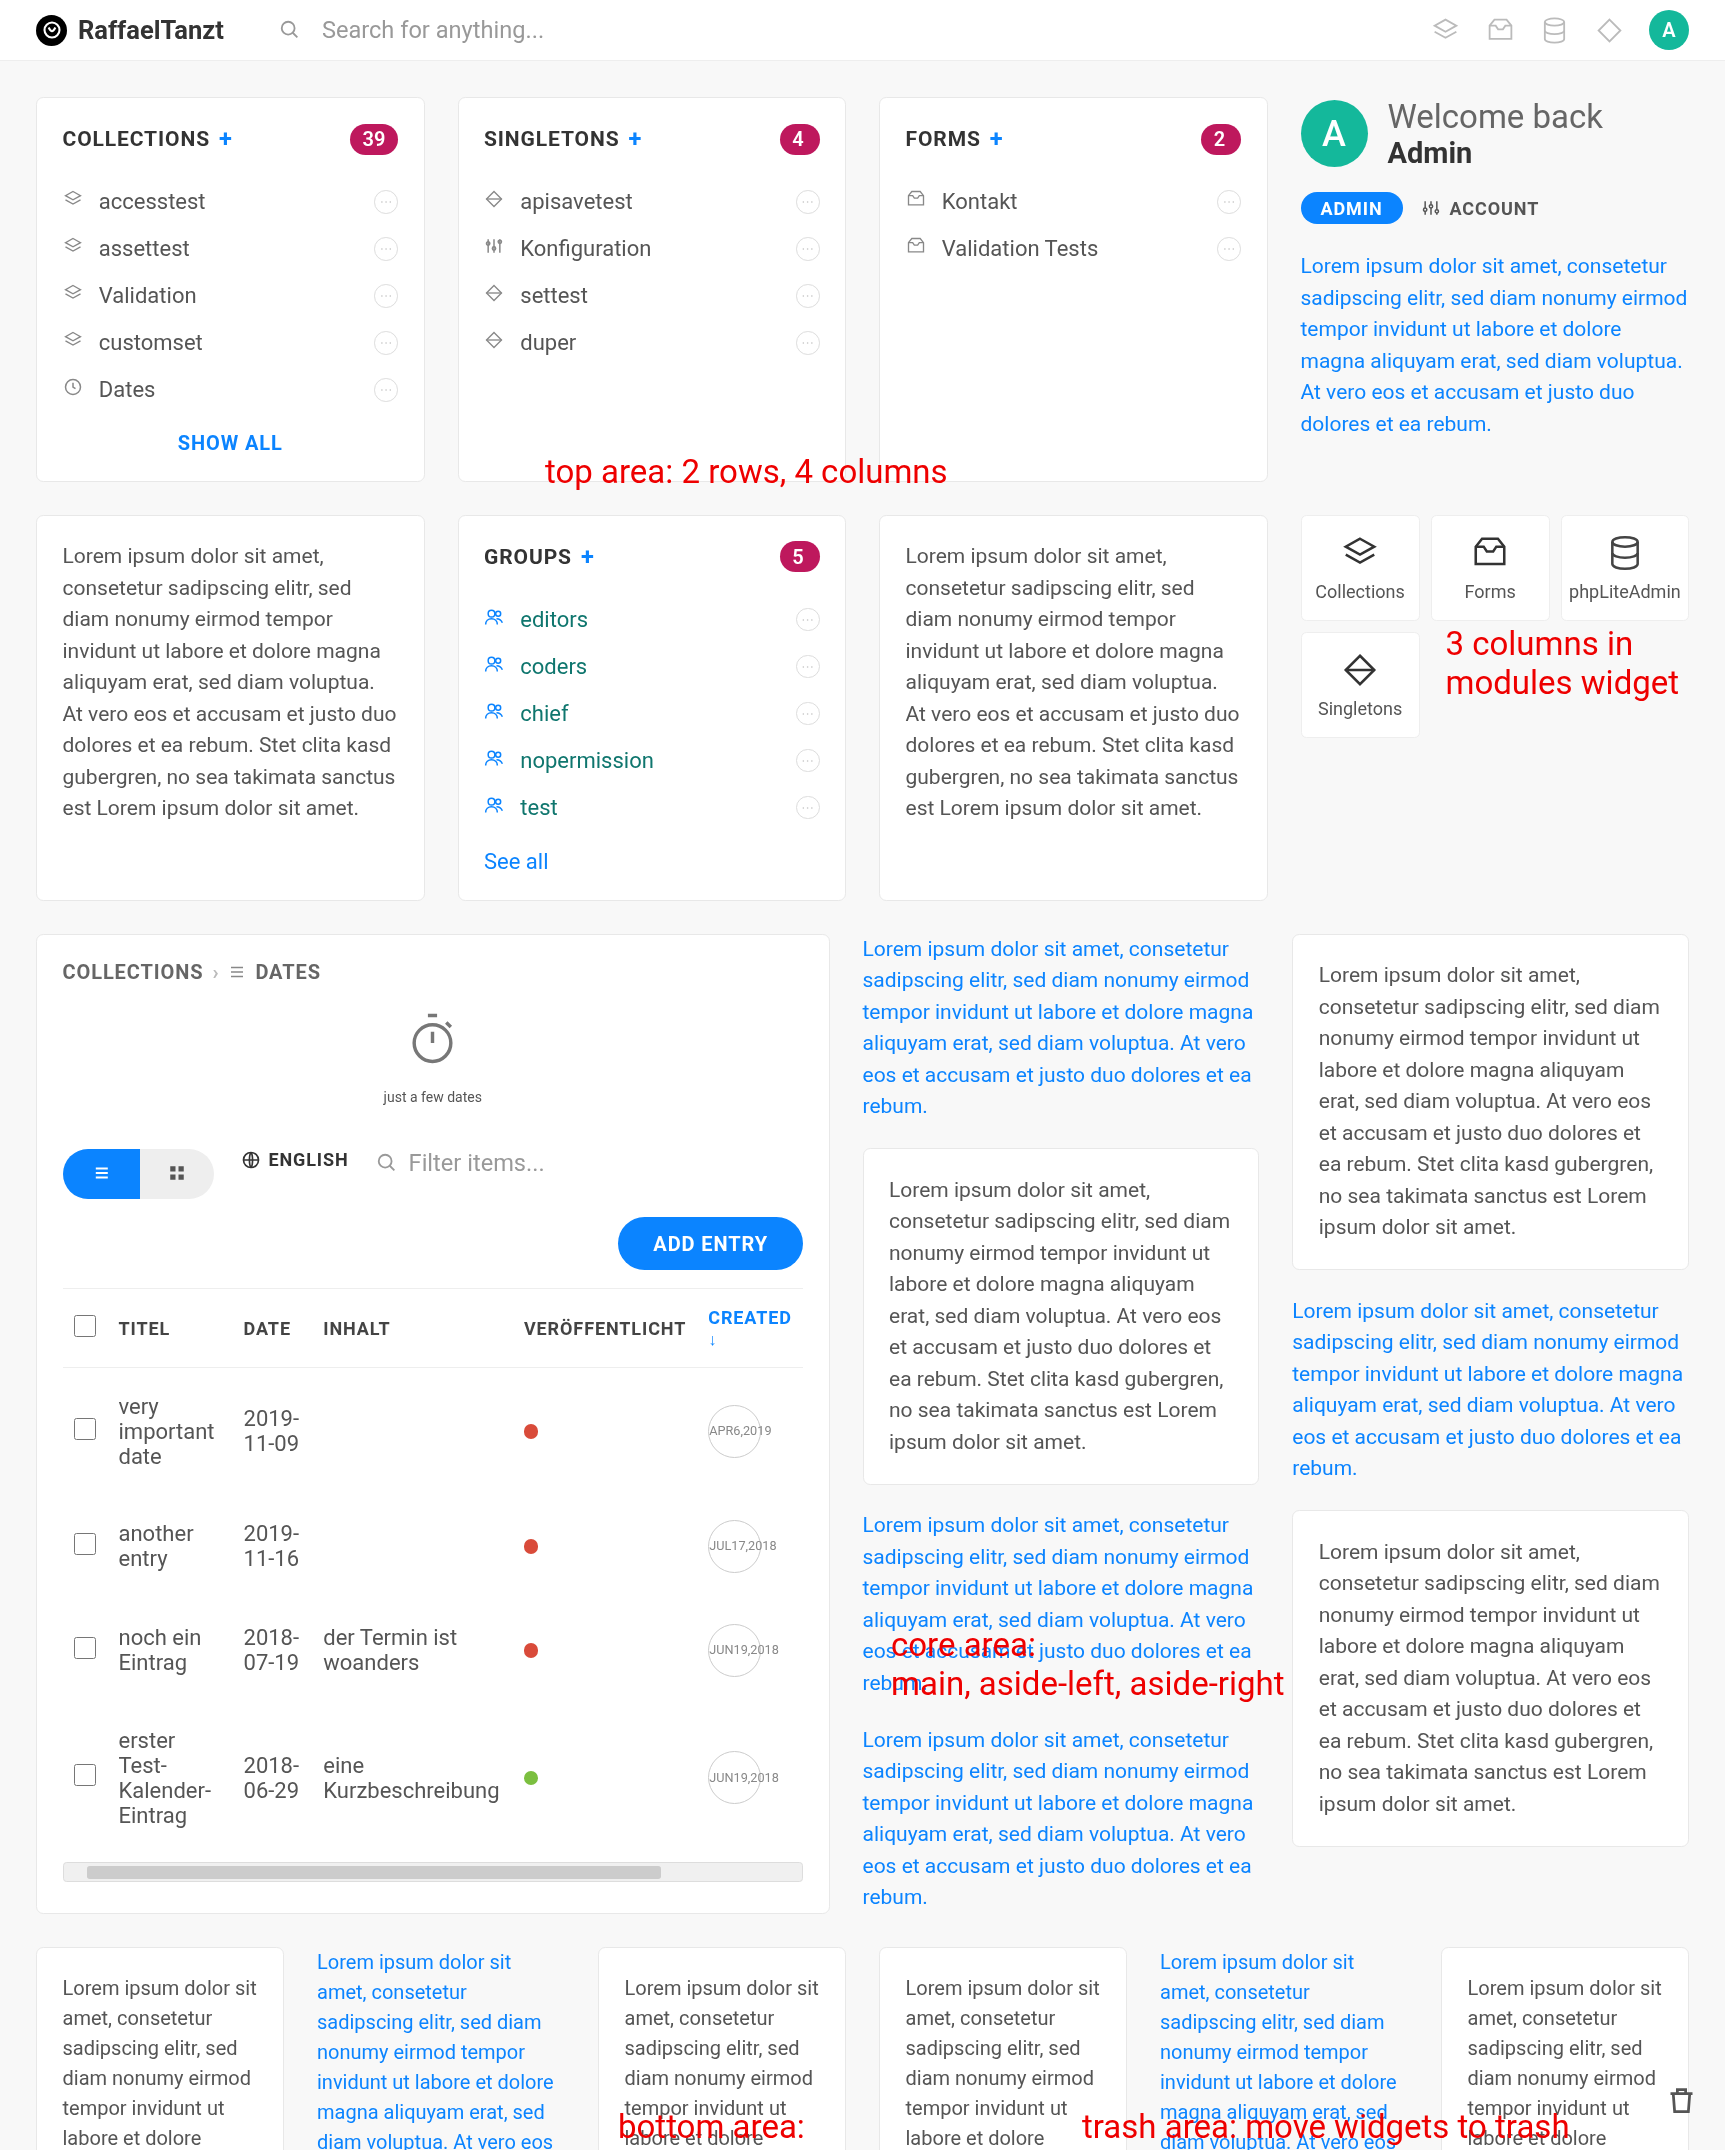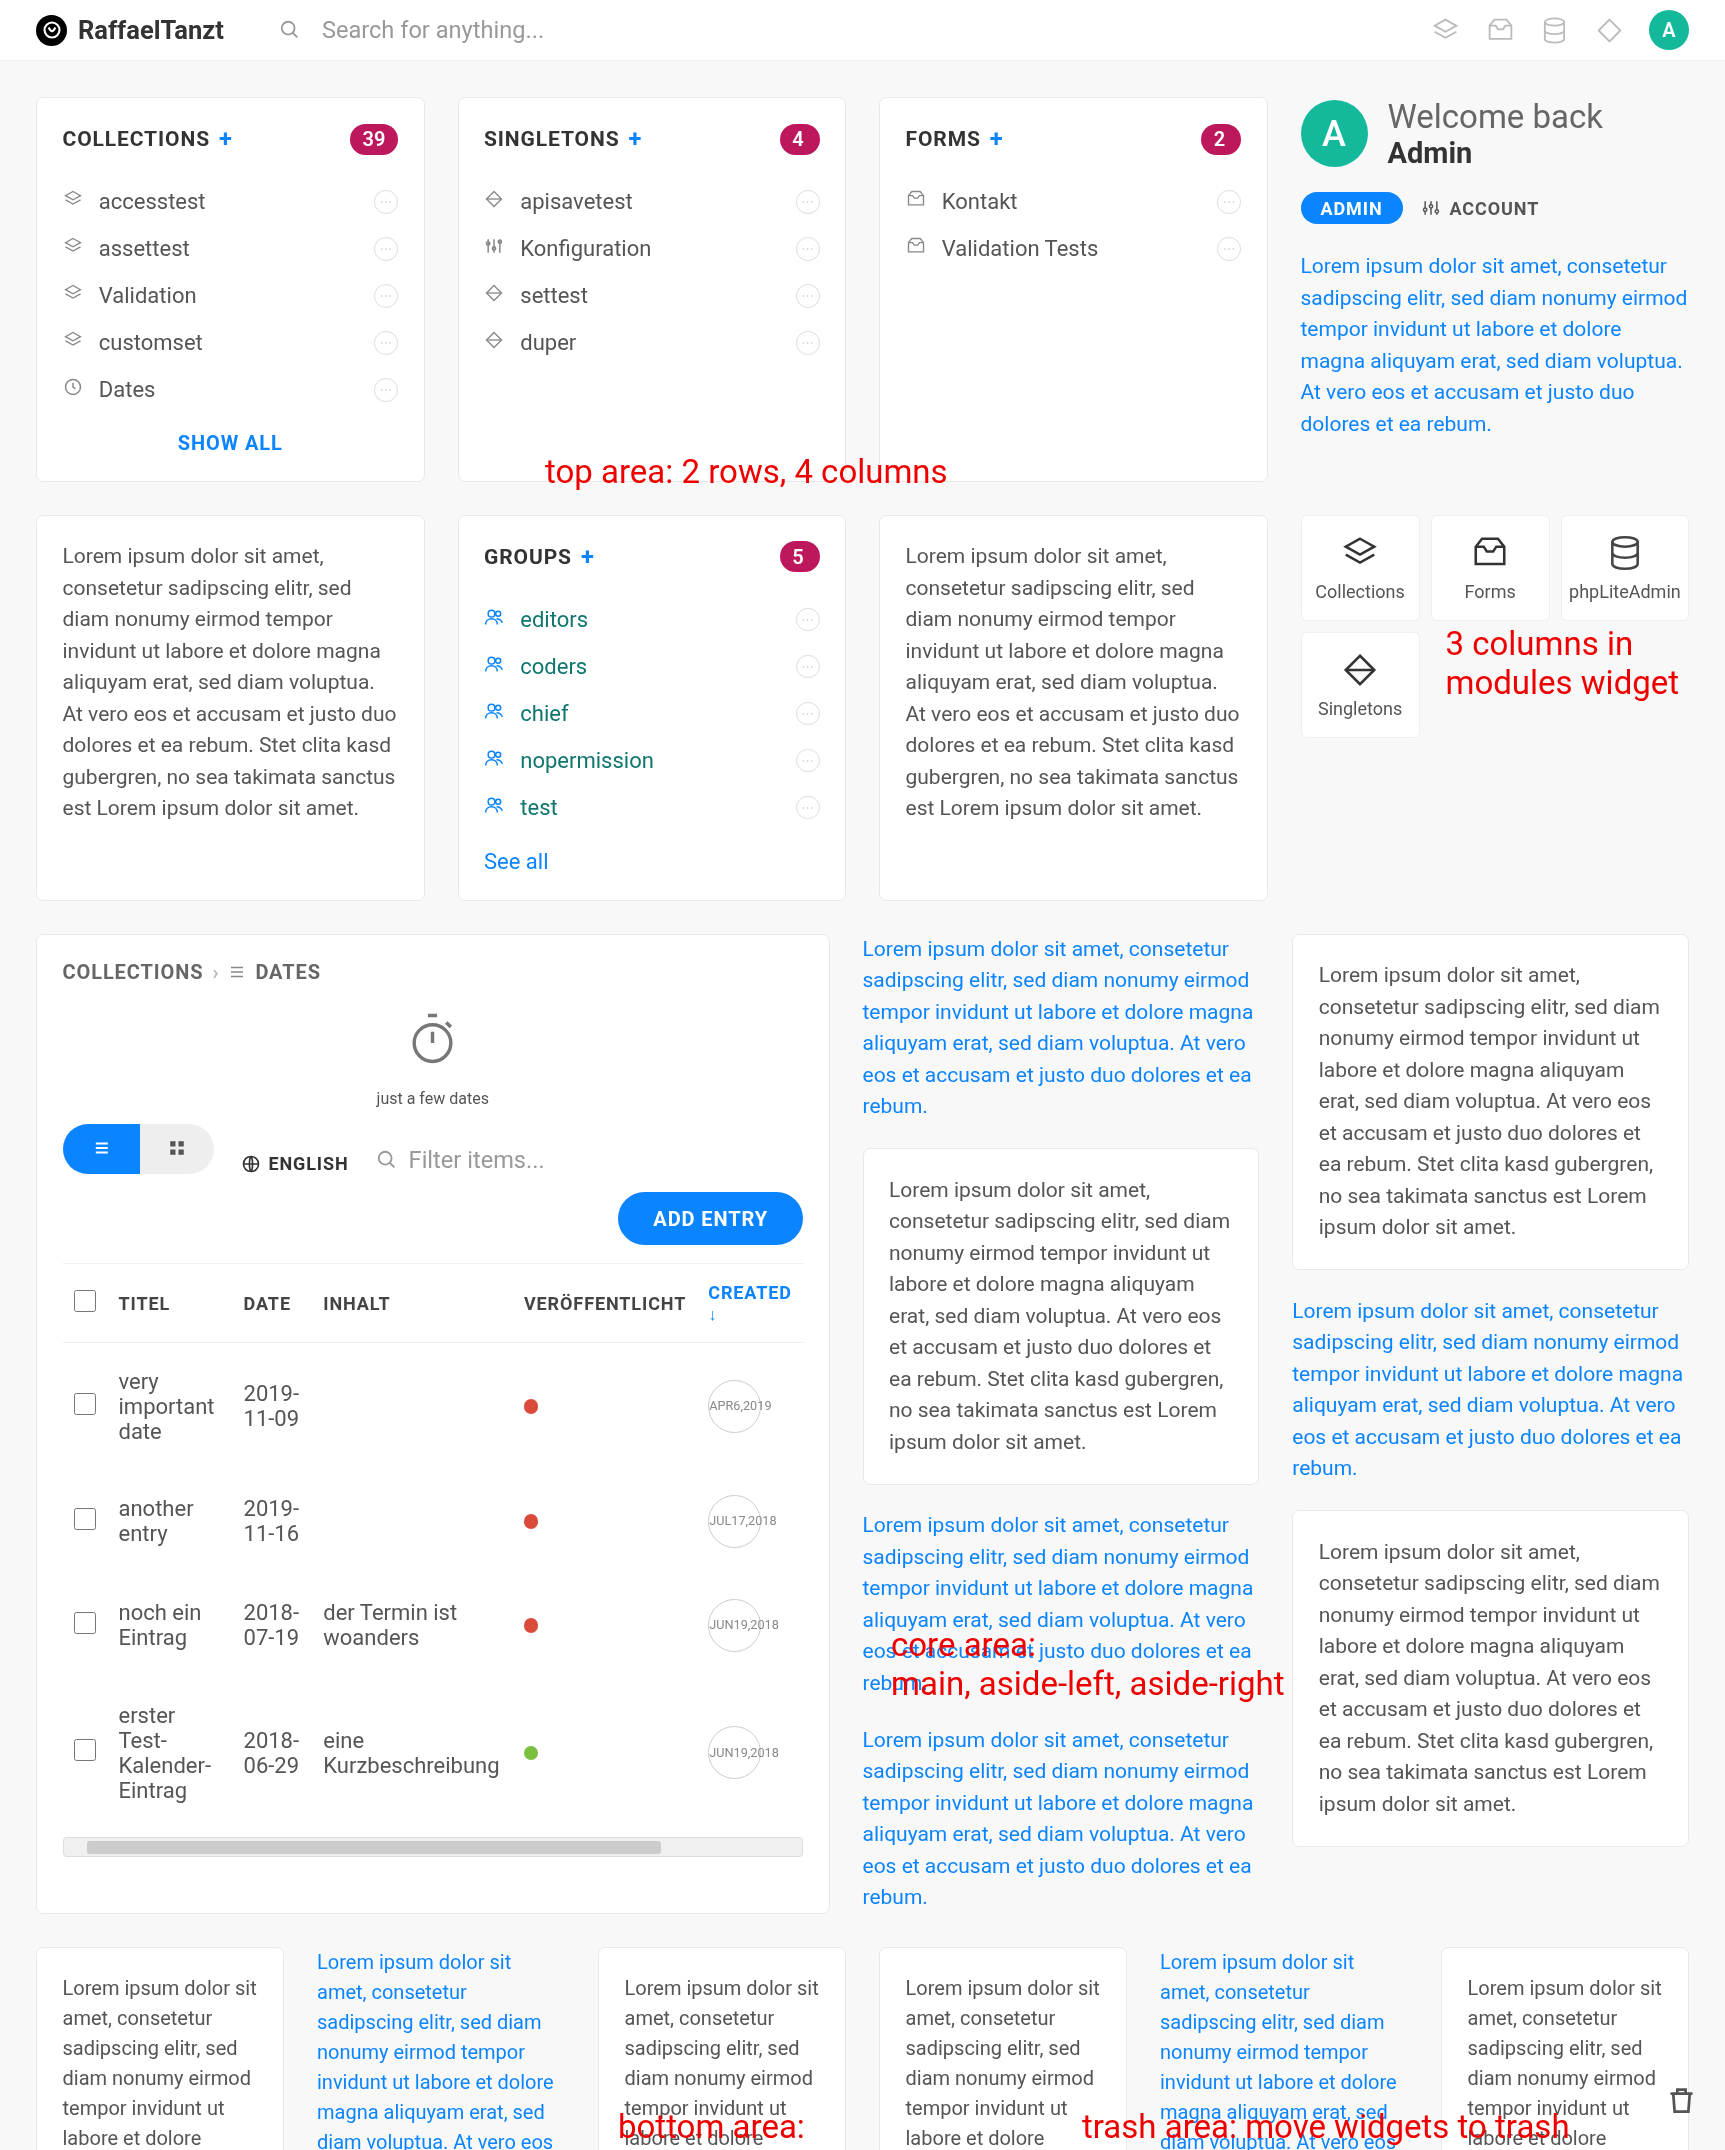--- a/index.html
+++ b/index.html
@@ -40,22 +40,22 @@
 .mod svg { width: 38px; height: 38px; display: block; margin: 0 auto 9px; }
 .annotation { color: #e00; font-size: 33px; font-weight: 400; position: absolute; pointer-events: none; }
 .see-all { color: #0b84ff; margin-top: 18px; font-size: 22px; }
 .core-area { display: grid; grid-template-columns: 2fr 1fr 1fr; gap: 33px; margin-bottom: 33px; }
 .aside-col { display: flex; flex-direction: column; gap: 25.5px; }
 .aside-col .lorem, .aside-col .card { font-size: 21px; }
 .breadcrumb { color: #666; font-weight: 700; letter-spacing: 0.9px; font-size: 20px; display: flex; align-items: center; gap: 9px; margin-bottom: 27px; }
 .breadcrumb .sep { color: #bbb; }
 .stopwatch { text-align: center; margin: 27px 0 18px; }
 .stopwatch svg { width: 55px; height: 55px; color: #777; }
-.subtitle { text-align: center; color: #555; font-size: 16px; margin-bottom: 16px; }
-.controls { display: flex; align-items: flex-end; gap: 27px; margin-bottom: 18px; }
+.subtitle { text-align: center; color: #555; font-size: 14px; margin-bottom: 44px; }
+.controls { display: flex; align-items: flex-start; gap: 27px; margin-bottom: 18px; }
 .toggle-group { display: flex; border-radius: 27px; overflow: hidden; background: #eee; }
 .toggle-btn { padding: 12.7px 27px; }
 .toggle-btn.active { background: #0b84ff; color: #fff; }
 .lang { font-weight: 700; font-size: 18px; letter-spacing: 0.9px; display: flex; align-items: center; gap: 7.3px; }
 .filter-input { display: flex; align-items: center; gap: 11px; color: #999; font-size: 23.6px; flex: 1; }
 .add-btn { background: #0b84ff; color: #fff; border-radius: 27px; padding: 14.5px 35px; font-weight: 700; letter-spacing: 0.9px; font-size: 20px; margin-left: auto; margin-bottom: 18px; float: right; }
 .table { width: 100%; border-collapse: collapse; font-size: 22px; }
 .table th { text-align: left; font-weight: 700; font-size: 18px; letter-spacing: 0.9px; padding: 18px 11px; border-top: 1.8px solid #eee; border-bottom: 1.8px solid #eee; color: #444; }
 .table th.sort { color: #0b84ff; }
 .table td { padding: 25.5px 11px; color: #555; vertical-align: middle; }

